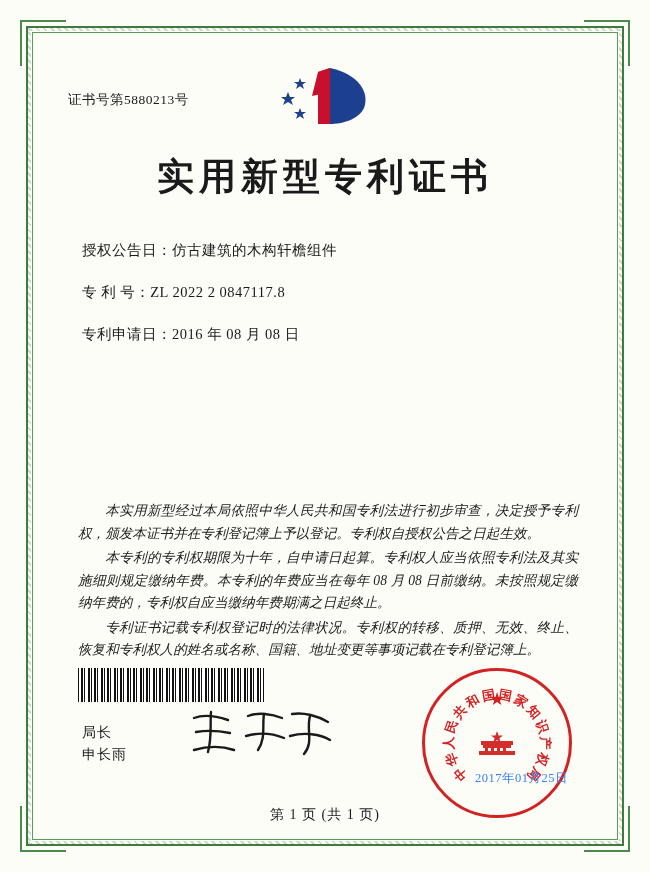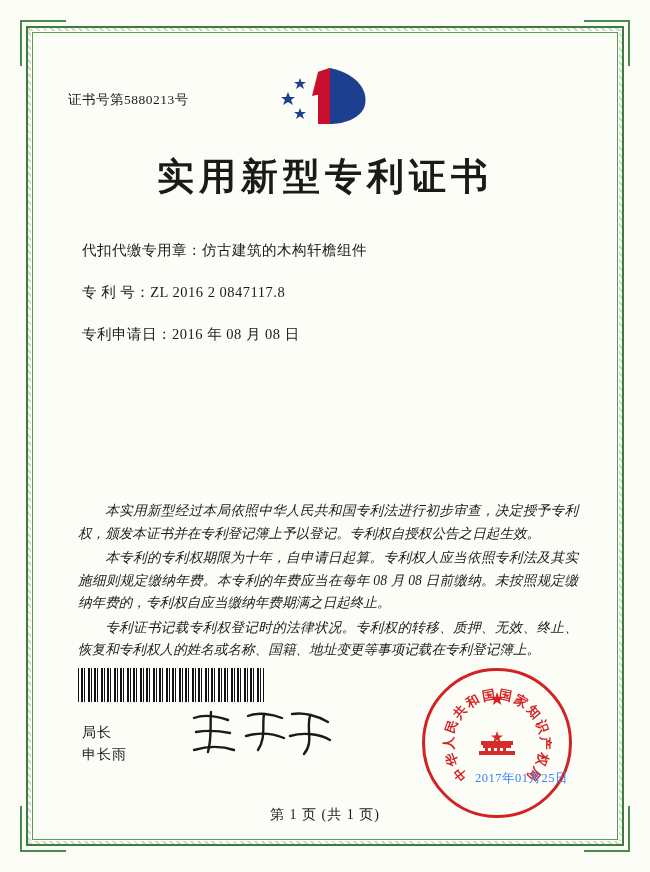--- a/index.html
+++ b/index.html
@@ -299,24 +299,24 @@
         <polygon points="22,46 23.5,50 28,50 24.5,52.5 26,57 22,54.3 18,57 19.5,52.5 16,50 20.5,50"></polygon>
       </g>
     </svg>
   </div>
 
 
   <div class="title">实用新型专利证书</div>
 
   <div class="fields">
     <div class="field-row">
-      <span class="field-label">代扣代缴专用章：</span><span class="field-value">仿古建筑的木构轩檐组件</span>
+      <span class="field-label">授权公告日：</span><span class="field-value">仿古建筑的木构轩檐组件</span>
     </div>
     <div class="field-row">
-      <span class="field-label">专 利 号：</span><span class="field-value">ZL 2016 2 0847117.8</span>
+      <span class="field-label">专 利 号：</span><span class="field-value">ZL 2022 2 0847117.8</span>
     </div>
     <div class="field-row">
       <span class="field-label">专利申请日：</span><span class="field-value">2016 年 08 月 08 日</span>
     </div>
   </div>
 
   <div class="body-text">
     <p>本实用新型经过本局依照中华人民共和国专利法进行初步审查，决定授予专利权，颁发本证书并在专利登记簿上予以登记。专利权自授权公告之日起生效。</p>
     <p>本专利的专利权期限为十年，自申请日起算。专利权人应当依照专利法及其实施细则规定缴纳年费。本专利的年费应当在每年 08 月 08 日前缴纳。未按照规定缴纳年费的，专利权自应当缴纳年费期满之日起终止。</p>
     <p>专利证书记载专利权登记时的法律状况。专利权的转移、质押、无效、终止、恢复和专利权人的姓名或名称、国籍、地址变更等事项记载在专利登记簿上。</p>

